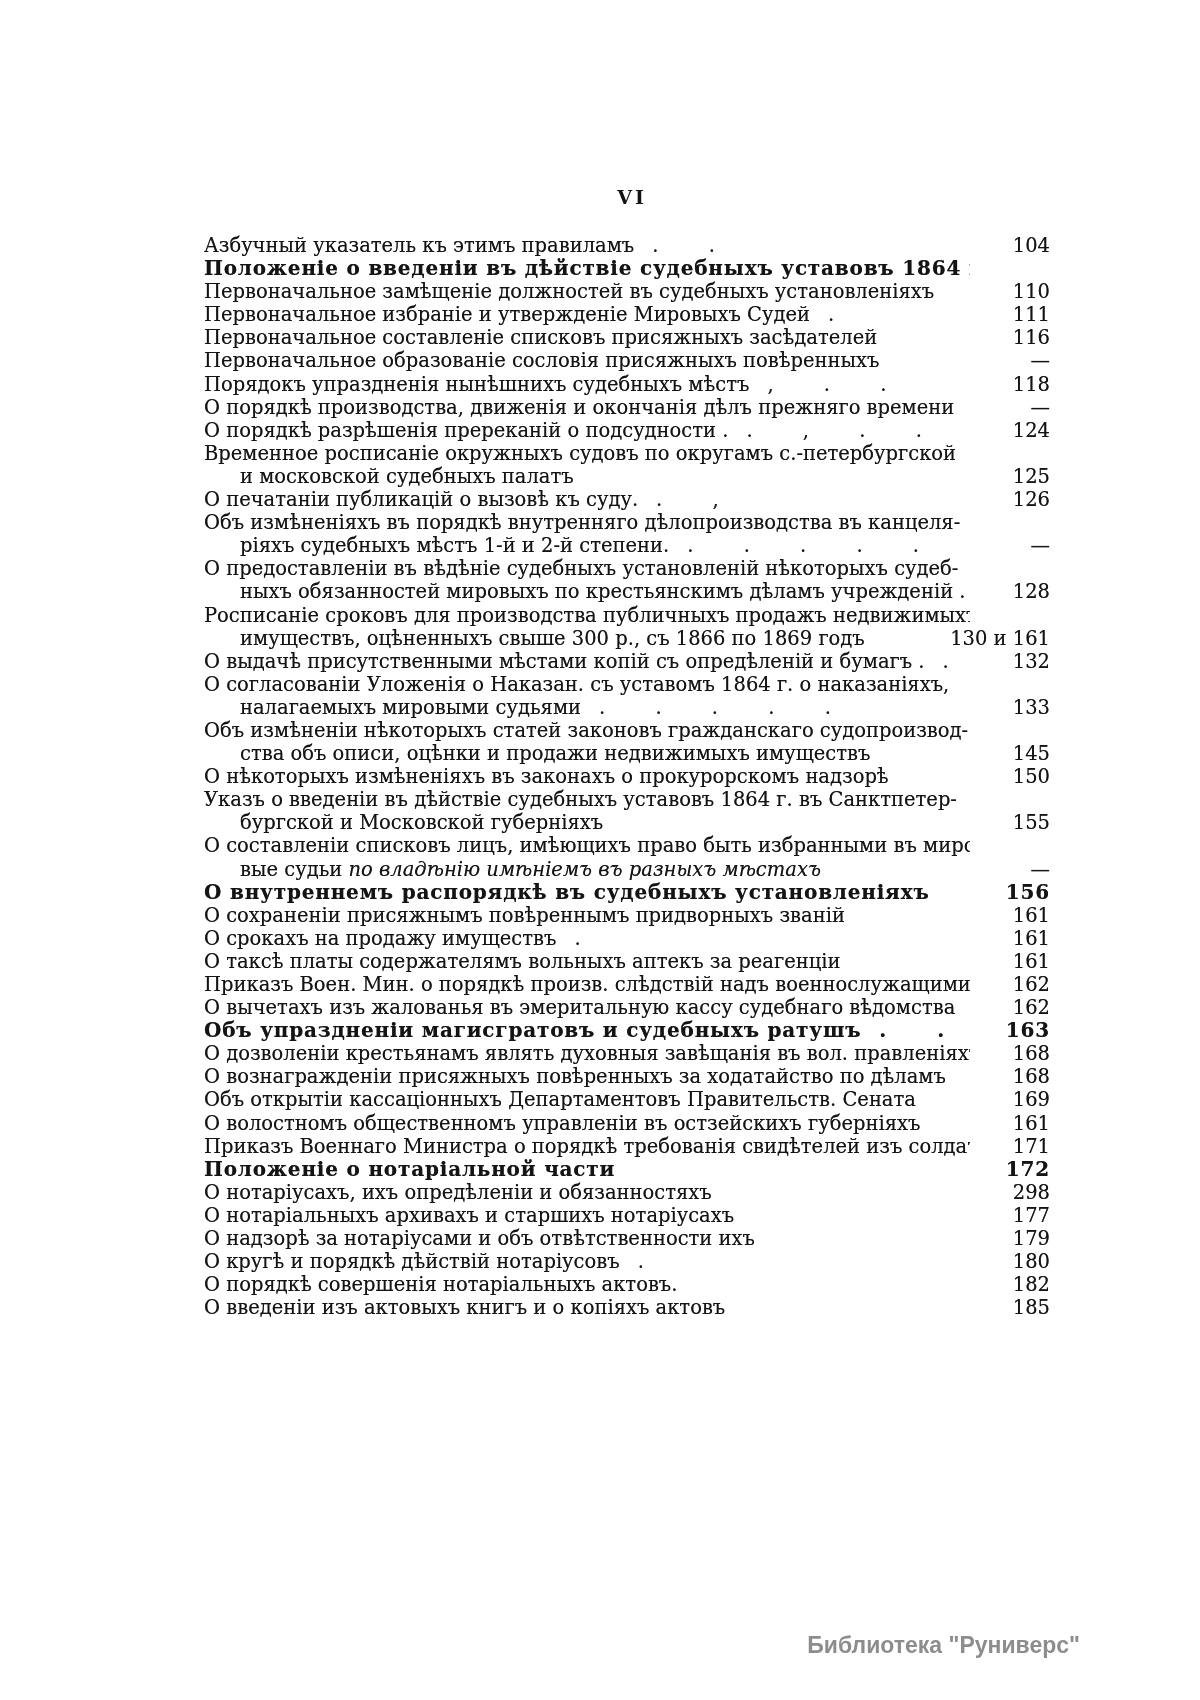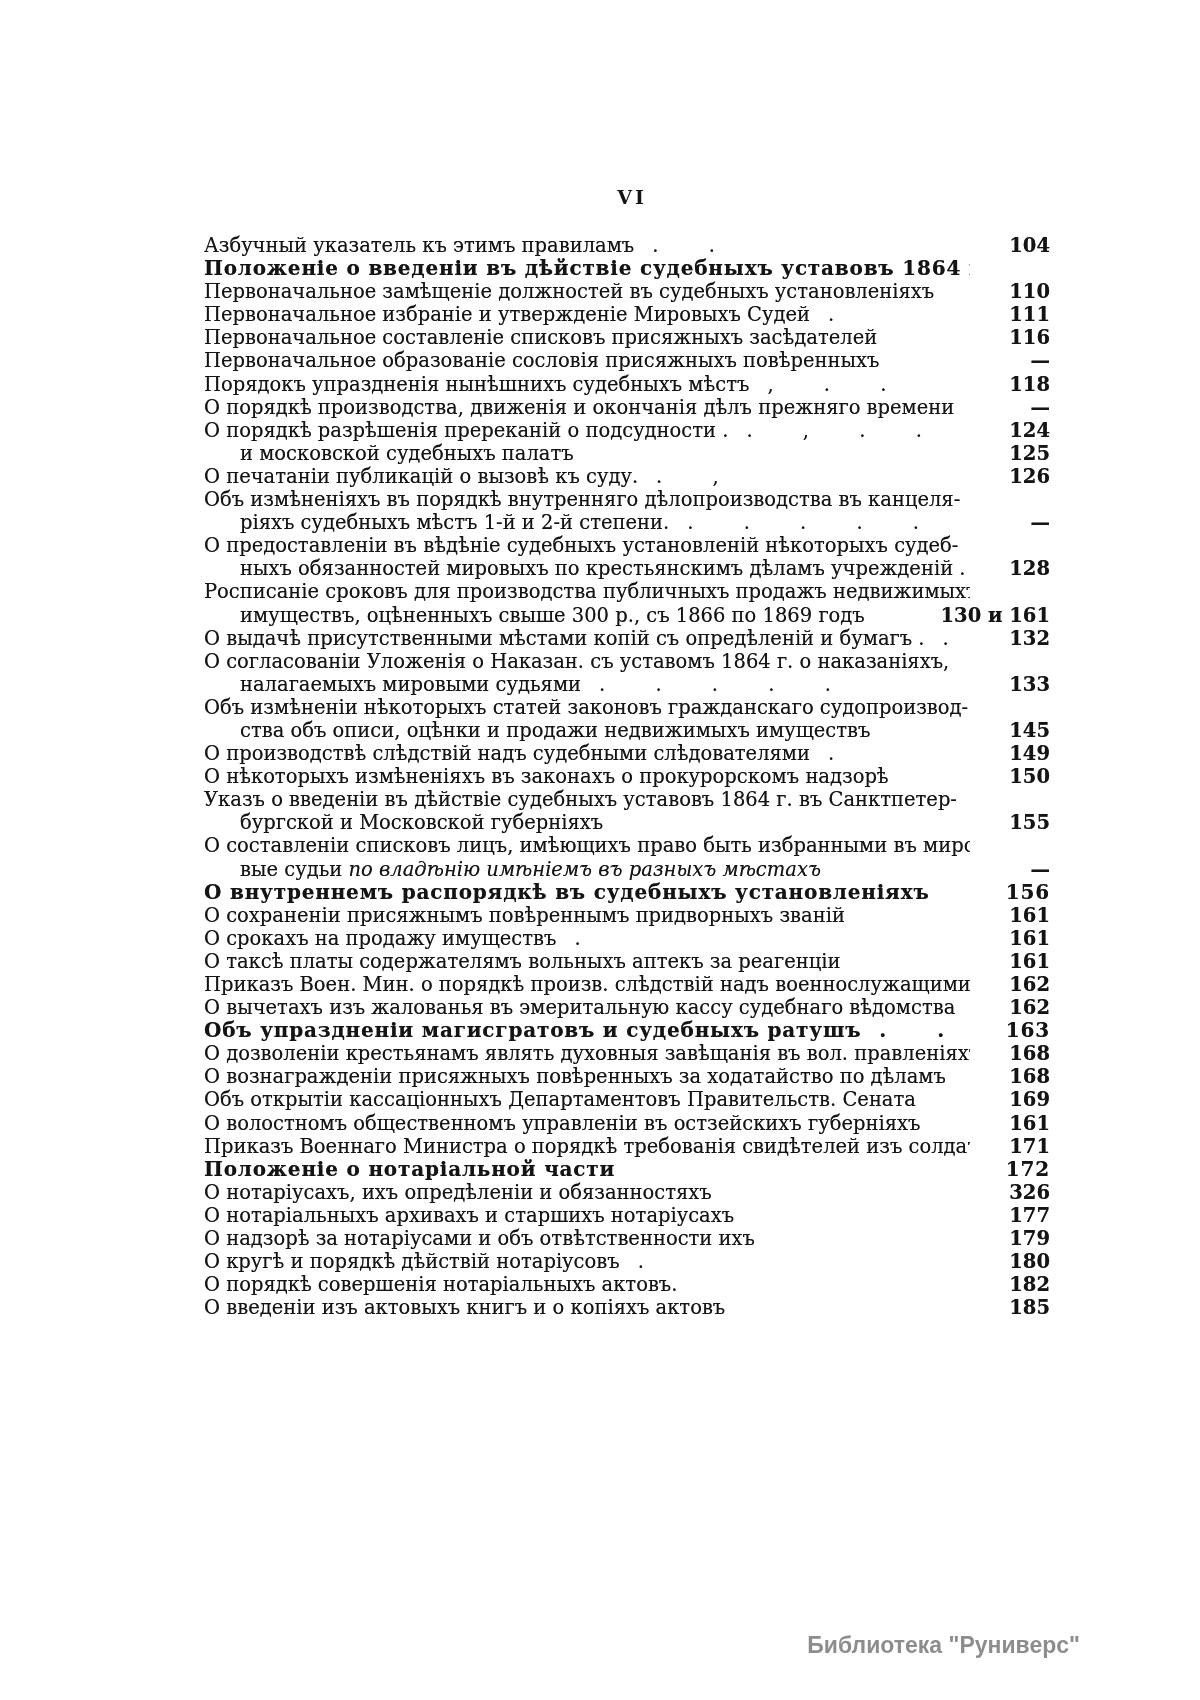--- a/index.html
+++ b/index.html
@@ -44,21 +44,20 @@
     letter-spacing: 0.8px;
     font-size: 20px;
   }
   .toc-title em { font-style: italic; }
   .dots { letter-spacing: 22px; padding-left: 18px; }
   .toc-page {
     flex: 0 0 auto;
     min-width: 72px;
     text-align: right;
     padding-left: 8px;
-    font-weight: bold;
   }
   .watermark {
     position: absolute;
     top: 1632px;
     right: 152px;
     font-family: "Liberation Sans", "DejaVu Sans", sans-serif;
     font-weight: 700;
     font-size: 23px;
     color: var(--wm, #8d8d8d);
   }
@@ -98,20 +97,24 @@
         <span class="toc-page">118</span>
       </div>
       <div class="toc-row">
         <span class="toc-title">О порядкѣ производства, движенія и окончанія дѣлъ прежняго времени</span>
         <span class="toc-page">—</span>
       </div>
       <div class="toc-row">
         <span class="toc-title">О порядкѣ разрѣшенія пререканій о подсудности .<span class="dots">. , . .</span></span>
         <span class="toc-page">124</span>
       </div>
+      <div class="toc-row">
+        <span class="toc-title">Временное росписаніе окружныхъ судовъ по округамъ с.-петербургской</span>
+        <span class="toc-page"></span>
+      </div>
       <div class="toc-row indent">
         <span class="toc-title">и московской судебныхъ палатъ</span>
         <span class="toc-page">125</span>
       </div>
       <div class="toc-row">
         <span class="toc-title">О печатаніи публикацій о вызовѣ къ суду.<span class="dots">. ,</span></span>
         <span class="toc-page">126</span>
       </div>
       <div class="toc-row">
         <span class="toc-title">Объ измѣненіяхъ въ порядкѣ внутренняго дѣлопроизводства въ канцеля-</span>
@@ -151,24 +154,20 @@
       </div>
       <div class="toc-row">
         <span class="toc-title">Объ измѣненіи нѣкоторыхъ статей законовъ гражданскаго судопроизвод-</span>
         <span class="toc-page"></span>
       </div>
       <div class="toc-row indent">
         <span class="toc-title">ства объ описи, оцѣнки и продажи недвижимыхъ имуществъ</span>
         <span class="toc-page">145</span>
       </div>
       <div class="toc-row">
-        <span class="toc-title">О производствѣ слѣдствій надъ судебными слѣдователями<span class="dots">.</span></span>
-        <span class="toc-page">149</span>
-      </div>
-      <div class="toc-row">
         <span class="toc-title">О нѣкоторыхъ измѣненіяхъ въ законахъ о прокурорскомъ надзорѣ</span>
         <span class="toc-page">150</span>
       </div>
       <div class="toc-row">
         <span class="toc-title">Указъ о введеніи въ дѣйствіе судебныхъ уставовъ 1864 г. въ Санктпетер-</span>
         <span class="toc-page"></span>
       </div>
       <div class="toc-row indent">
         <span class="toc-title">бургской и Московской губерніяхъ</span>
         <span class="toc-page">155</span>
@@ -228,21 +227,21 @@
       <div class="toc-row">
         <span class="toc-title">Приказъ Военнаго Министра о порядкѣ требованія свидѣтелей изъ солдатъ.</span>
         <span class="toc-page">171</span>
       </div>
       <div class="toc-row bold">
         <span class="toc-title">Положеніе о нотаріальной части</span>
         <span class="toc-page">172</span>
       </div>
       <div class="toc-row">
         <span class="toc-title">О нотаріусахъ, ихъ опредѣленіи и обязанностяхъ</span>
-        <span class="toc-page">326</span>
+        <span class="toc-page">298</span>
       </div>
       <div class="toc-row">
         <span class="toc-title">О нотаріальныхъ архивахъ и старшихъ нотаріусахъ</span>
         <span class="toc-page">177</span>
       </div>
       <div class="toc-row">
         <span class="toc-title">О надзорѣ за нотаріусами и объ отвѣтственности ихъ</span>
         <span class="toc-page">179</span>
       </div>
       <div class="toc-row">

